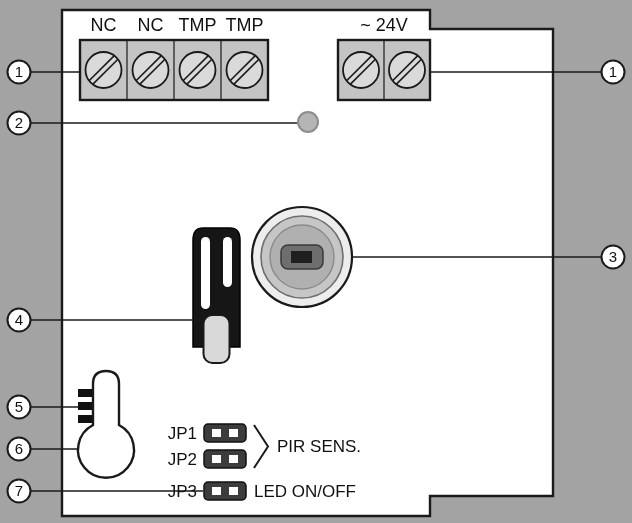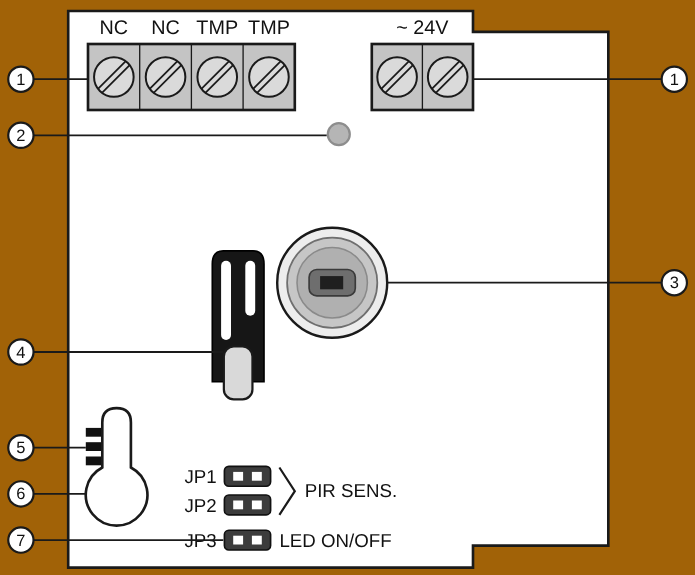--- a/index.html
+++ b/index.html
@@ -1,16 +1,16 @@
 <!DOCTYPE html>
 <html><head>
 <meta charset="utf-8">
 <style>
   html,body{margin:0;padding:0;background:#ffffff;}
-  .stage{width:632px;height:523px;background:#a16207;overflow:hidden;}
+  .stage{width:632px;height:523px;background:#a3a3a3;overflow:hidden;}
   svg{display:block;}
   text{font-family:"Liberation Sans","DejaVu Sans",sans-serif;fill:#111111;}
   .t-label{font-size:18px;}
   .t-jp{font-size:17px;}
   .t-callout{font-size:15px;}
 </style>
 </head>
 <body>
 
 <div class="stage">

